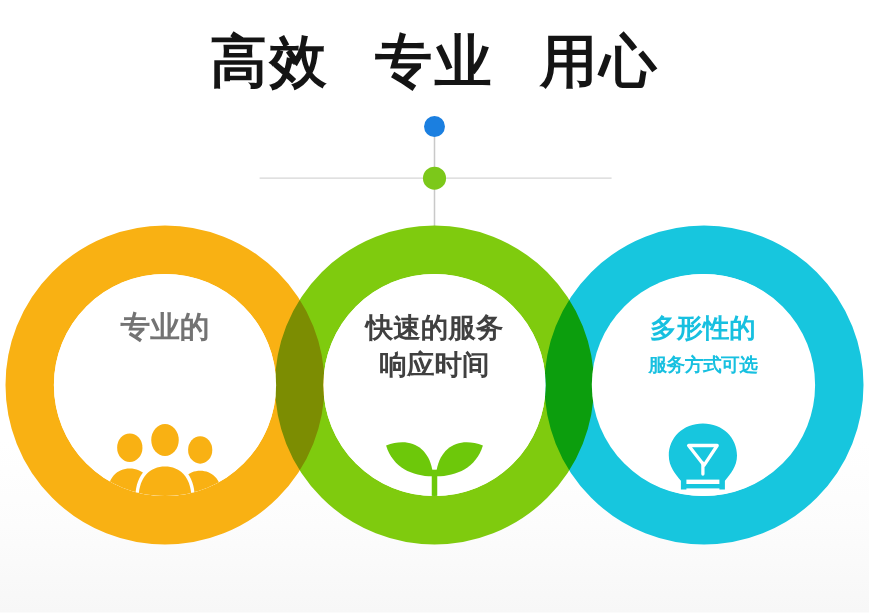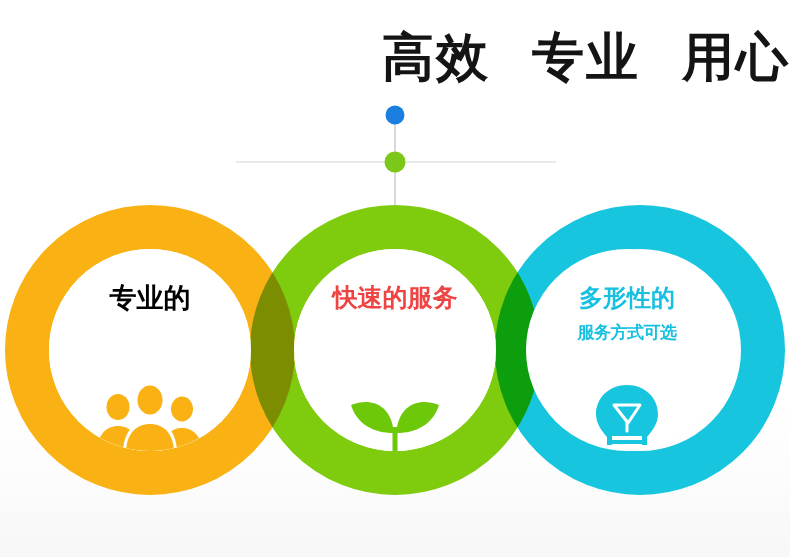--- a/index.html
+++ b/index.html
@@ -22,21 +22,21 @@
     background: linear-gradient(180deg, #ffffff 0%, #ffffff 72%, #fcfcfc 86%, #f7f7f7 100%);
     overflow: hidden;
   }
 
   
   .headline {
     position: absolute;
     left: 0;
     top: 26px;
     width: 790px;
-    text-align: right;
+    text-align: center;
     white-space: nowrap;
     font-family: "DejaVu Sans", "Liberation Sans", sans-serif;
     font-weight: 700;
     font-size: 52px;
     line-height: 62px;
     color: #141414;
     letter-spacing: 2px;
   }
   .headline .seg {
     display: inline-block;
@@ -92,37 +92,37 @@
     position: absolute;
     width: 202px;
     height: 202px;
     border-radius: 50%;
     background: #ffffff;
     overflow: hidden;
     top: 249px;
   }
   .disc-1 { left: 49px; }
   .disc-2 { left: 294px; }
-  .disc-3 { left: 526px; }
+  .disc-3 { left: 538px; }
 
   .disc-text {
     position: absolute;
     left: 0;
     top: 32px;
     width: 202px;
     text-align: center;
     font-family: "DejaVu Sans", "Liberation Sans", sans-serif;
     font-weight: 700;
     line-height: 34px;
     white-space: nowrap;
   }
   .disc-text .line { display: block; }
 
-  .t-orange { color: #000000; font-size: 27px; }
-  .t-green  { color: #ef4444; font-size: 25px; }
+  .t-orange { color: #737373; font-size: 27px; }
+  .t-green  { color: #404040; font-size: 25px; }
   .t-cyan   { color: #17c0e0; font-size: 25px; }
 
   .t-cyan .line { font-size: 24px; }
   .t-cyan .line.wide { font-size: 17px; letter-spacing: -0.5px; }
 
   .disc-icon {
     position: absolute;
     left: 50%;
     transform: translateX(-50%);
     bottom: 0;
@@ -168,20 +168,21 @@
       <ellipse cx="60" cy="16" rx="14.5" ry="16.5" fill="#ffffff"></ellipse>
       <path d="M33 70 C33 49 44 38 60 38 C76 38 87 49 87 70 Z" fill="#ffffff"></path>
       <ellipse cx="60" cy="17" rx="12.5" ry="14.5" fill="#f9b113"></ellipse>
       <path d="M36 70 C36 51 46 41 60 41 C74 41 84 51 84 70 Z" fill="#f9b113"></path>
     </svg>
   </div>
 
   <div class="disc disc-2">
     <div class="disc-text t-green">
       <span class="line">快速的服务</span>
+      <span class="line">响应时间</span>
     </div>
     <svg class="disc-icon icon-plant" width="120" height="72" viewBox="0 0 120 72">
 
       <path d="M58 50 C40 50 22 42 16 22 C36 14 54 22 58 44 Z" fill="#6dc80a"></path>
 
       <path d="M62 50 C80 50 98 42 104 22 C84 14 66 22 62 44 Z" fill="#6dc80a"></path>
 
       <rect x="57.5" y="44" width="5" height="28" fill="#6dc80a"></rect>
     </svg>
   </div>

